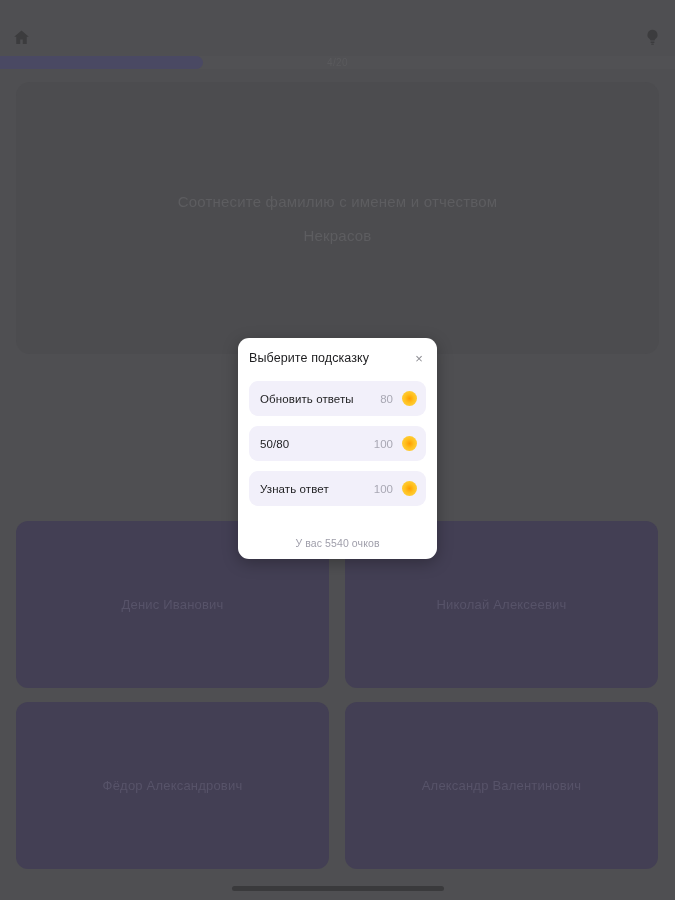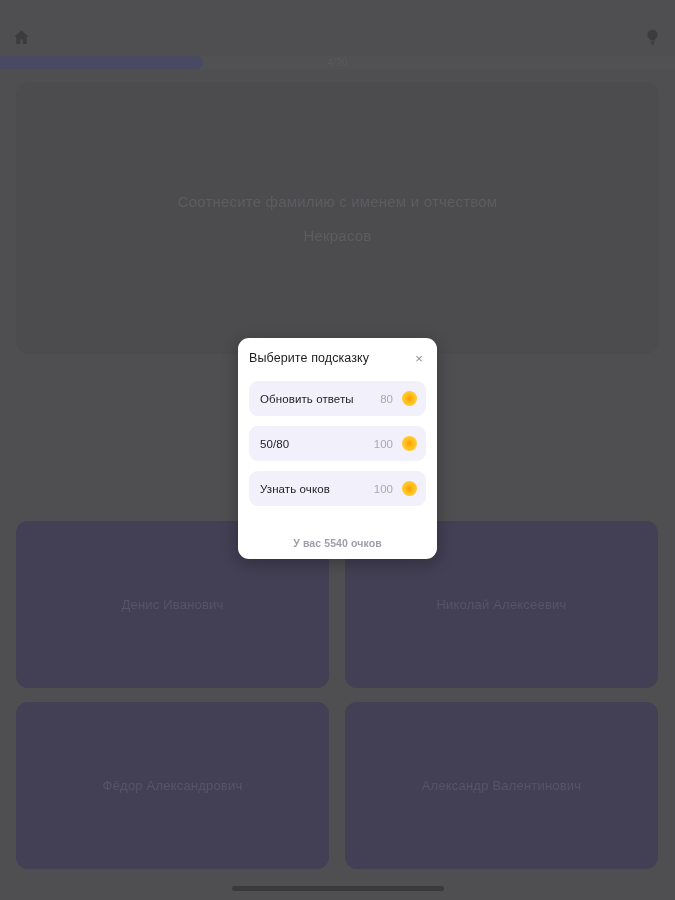--- a/index.html
+++ b/index.html
@@ -210,21 +210,20 @@
     flex: 0 0 auto;
   }
 
   .modal-footer {
     margin-top: auto;
     padding-top: 11px;
     text-align: center;
     font-size: 10.5px;
     color: #9f9eaa;
     letter-spacing: .1px;
-    font-weight: bold;
   }
 </style>
 </head>
 <body>
 
 <div id="app">
 
   <div class="topbar">
     <div class="icon-btn home">
       <svg width="19" height="19" viewBox="0 0 24 24" aria-hidden="true">
@@ -279,21 +278,21 @@
         <span class="hint-name">Обновить ответы</span>
         <span class="hint-cost">80</span>
         <span class="coin"></span>
       </div>
       <div class="hint-row">
         <span class="hint-name">50/80</span>
         <span class="hint-cost">100</span>
         <span class="coin"></span>
       </div>
       <div class="hint-row">
-        <span class="hint-name">Узнать очков</span>
+        <span class="hint-name">Узнать ответ</span>
         <span class="hint-cost">100</span>
         <span class="coin"></span>
       </div>
     </div>
 
     <div class="modal-footer">У вас 5540 очков</div>
   </div>
 
 </div>
 

